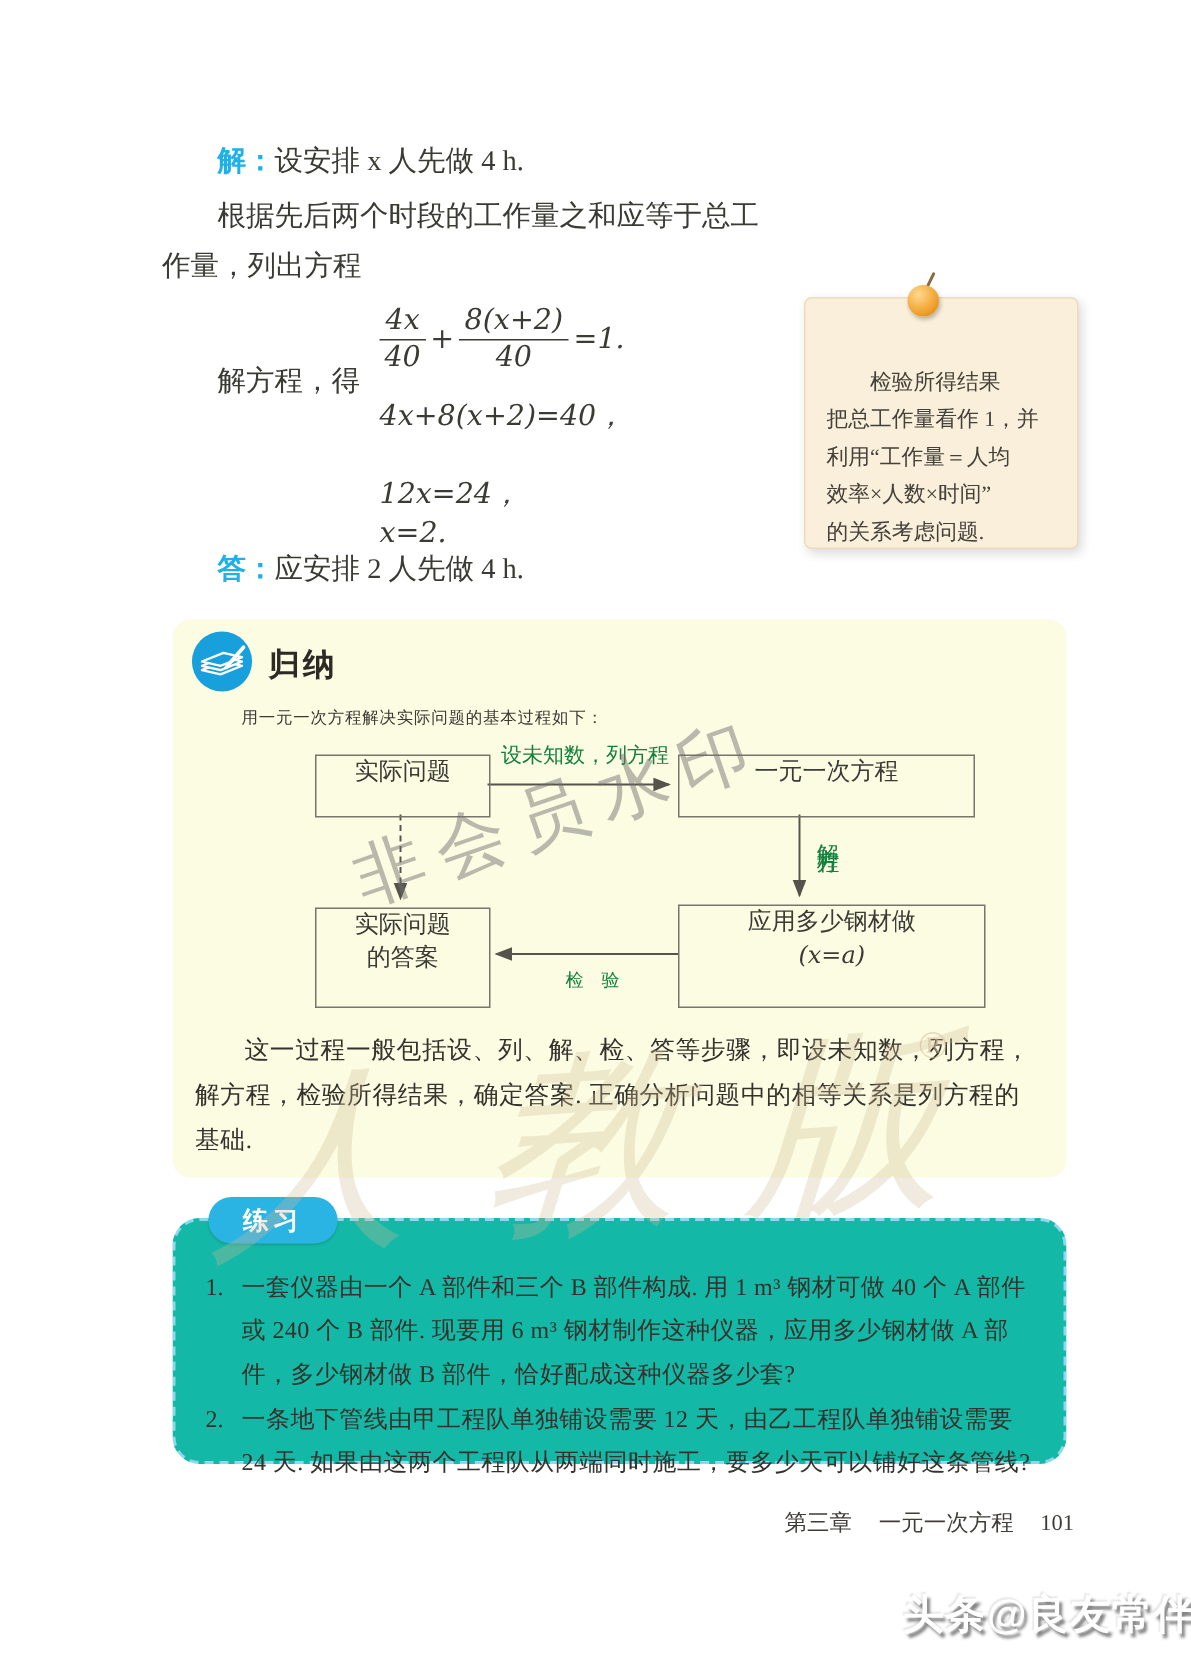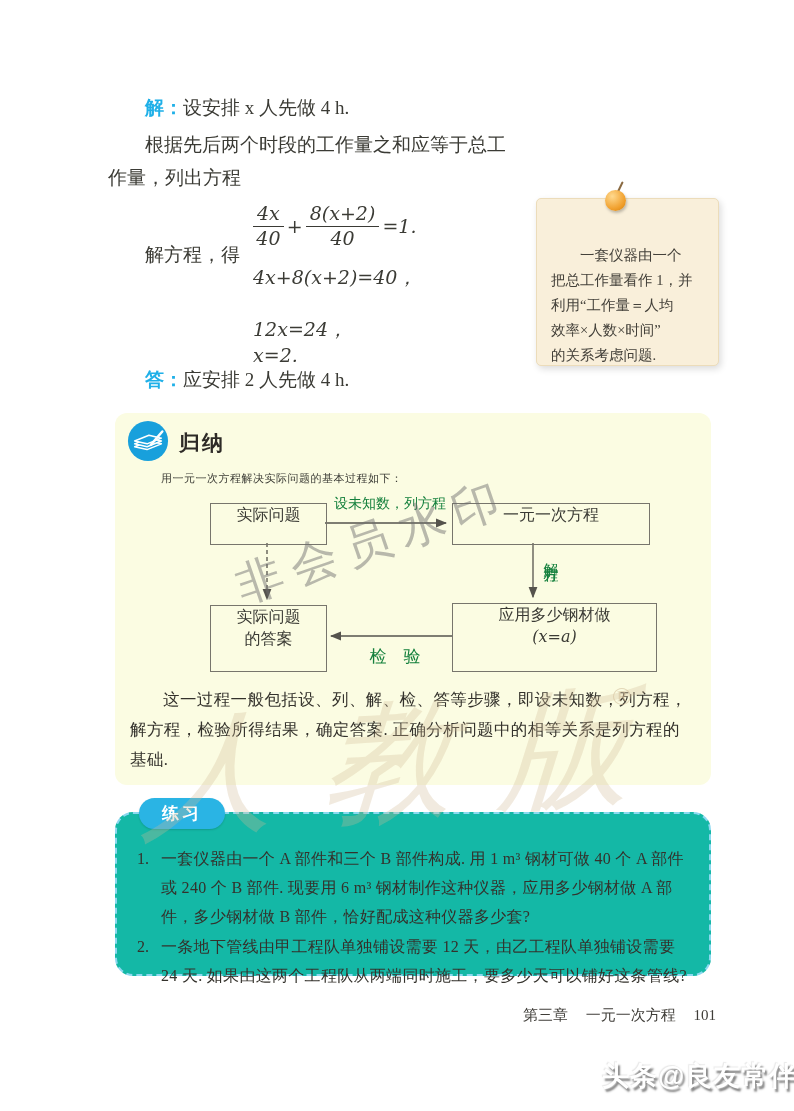--- a/index.html
+++ b/index.html
@@ -116,21 +116,21 @@
   <div class="abs eqstep math" style="left:253px;top:342px;">x=2.</div>
 
   <div class="abs bodyline" style="left:145px;top:368px;">
     <span class="cyan">答：</span><span>应安排 2 人先做 4 h.</span>
   </div>
 
   <div class="abs note" style="left:536px;top:198px;width:181px;height:166px;">
     <div class="abs pin-stem" style="left:82px;top:-18px;"></div>
     <div class="abs pin-ball" style="left:68px;top:-9px;"></div>
     <div class="note-text">
-      <div class="indent">一套仪器由一个</div>
+      <div class="indent">检验所得结果</div>
       <div>把总工作量看作 1，并</div>
       <div>利用“工作量＝人均</div>
       <div>效率×人数×时间”</div>
       <div>的关系考虑问题.</div>
     </div>
   </div>
 
   <div class="abs summary-box" style="left:115px;top:413px;width:596px;height:372px;">
 
     <div class="abs" style="left:12px;top:7px;width:42px;height:42px;">
@@ -170,21 +170,21 @@
       <span>实际问题</span>
       <span>的答案</span>
     </div>
     <div class="fc-box" style="left:337px;top:190px;width:203px;height:67px;">
       <span>应用多少钢材做</span>
       <span class="math">(x=a)</span>
     </div>
 
     <div class="fc-label" style="left:214px;top:82px;width:122px;">设未知数，列方程</div>
     <div class="fc-label fc-vert" style="left:426px;top:138px;font-size:15px;">解方程</div>
-    <div class="fc-label" style="left:225px;top:232px;width:110px;font-size:17px;">检　验</div>
+    <div class="fc-label" style="left:225px;top:232px;width:110px;font-size:12px;">检　验</div>
 
     <div class="abs summary-par" style="left:15px;top:272px;width:566px;">这一过程一般包括设、列、解、检、答等步骤，即设未知数，列方程，解方程，检验所得结果，确定答案. 正确分析问题中的相等关系是列方程的基础.</div>
   </div>
 
   <div class="abs wm-diag" style="left:248px;top:555px;">非会员水印</div>
   <div class="abs wm-brand" style="left:145px;top:672px;">人教版</div>
   <div class="abs wm-reg" style="left:612px;top:682px;">®</div>
 
   <div class="abs ex-box" style="left:115px;top:812px;width:592px;height:160px;">
     <div class="abs ex-pill" style="left:22px;top:-16px;width:86px;height:31px;">练习</div>

